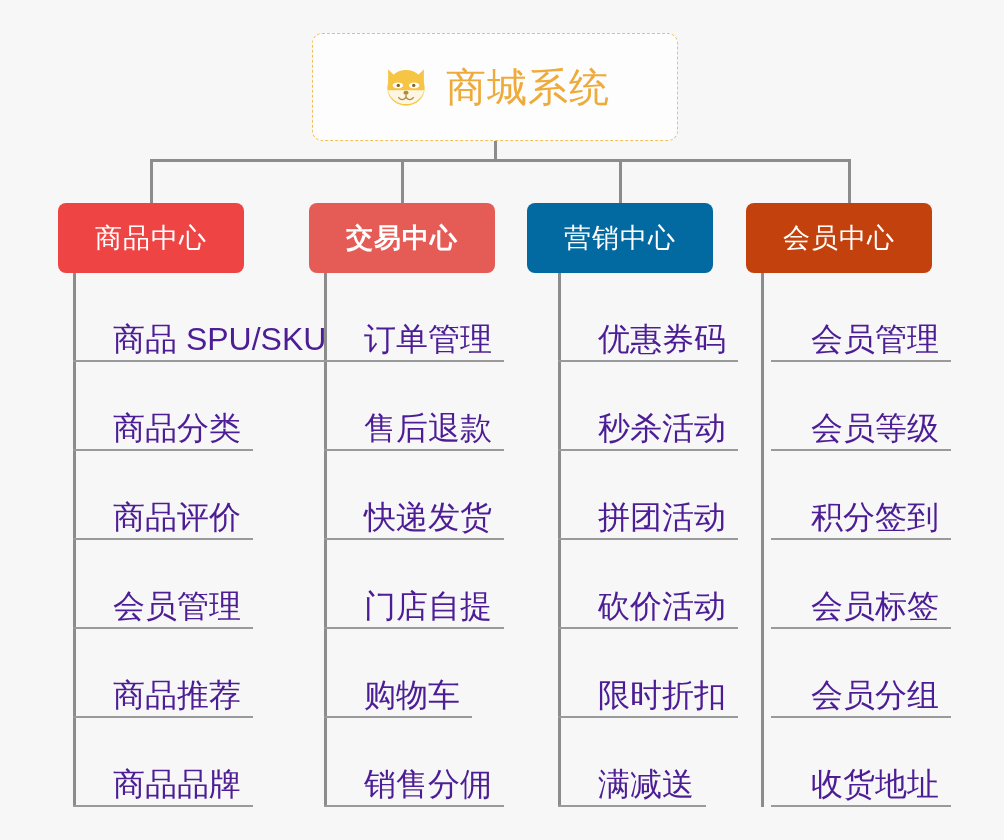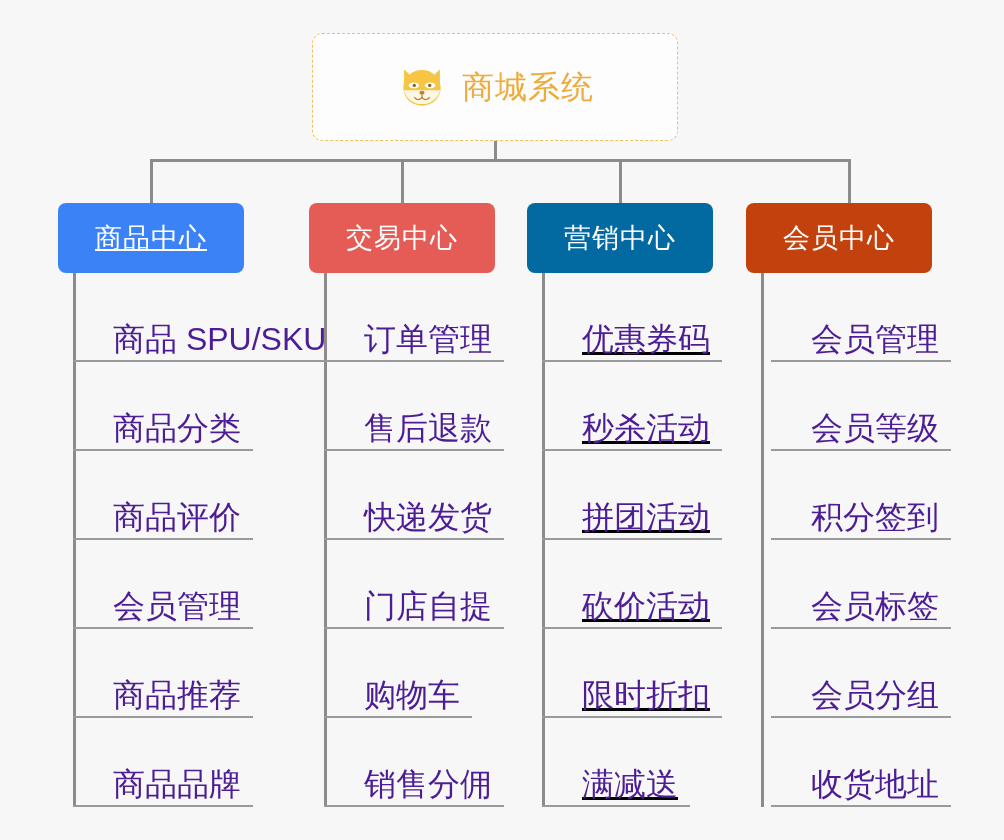--- a/index.html
+++ b/index.html
@@ -18,21 +18,21 @@
     left:312px;top:33px;width:366px;height:108px;
     background:#fdfdfd;
     border:1.5px dashed #f0c05a;
     border-radius:10px;
     box-sizing:border-box;
     display:flex;align-items:center;justify-content:center;
     gap:14px;
   }
   .root-icon{width:52px;height:52px;flex:0 0 auto;display:block;}
   .root-title{
-    font-size:32px;
+    font-size:40px;
     color:#eeab3c;
     letter-spacing:1px;
     line-height:1;
     white-space:nowrap;
   }
 
   
   .conn{position:absolute;background:#8c8c8c;}
   .stem-root{left:494px;top:141px;width:3px;height:20px;}
   .bus{left:150px;top:159px;width:701px;height:3px;}
@@ -105,21 +105,21 @@
   </div>
 
   <div class="conn stem-root"></div>
   <div class="conn bus"></div>
   <div class="conn drop" style="left:150px"></div>
   <div class="conn drop" style="left:401px"></div>
   <div class="conn drop" style="left:619px"></div>
   <div class="conn drop" style="left:848px"></div>
 
   <div class="col" style="left:58px;width:186px">
-    <div class="col-head" style="background: #3b82f6; text-decoration: underline;">
+    <div class="col-head" style="background: #ef4444;">
       <span>商品中心</span>
     </div>
     <div class="col-body" style="margin-left:15px;">
       <div class="spine" style="height: 534px;"></div>
       <div class="leaf">
           <span class="leaf-inner">商品 SPU/SKU</span>
         </div>
       <div class="leaf">
           <span class="leaf-inner">商品分类</span>
         </div>
@@ -132,21 +132,21 @@
       <div class="leaf">
           <span class="leaf-inner">商品推荐</span>
         </div>
       <div class="leaf">
           <span class="leaf-inner">商品品牌</span>
         </div>
     </div>
   </div>
 
   <div class="col" style="left:309px;width:186px">
-    <div class="col-head" style="background: rgb(229, 91, 85);">
+    <div class="col-head" style="background: rgb(229, 91, 85); font-weight: bold;">
       <span>交易中心</span>
     </div>
     <div class="col-body" style="margin-left:15px;">
       <div class="spine" style="height: 534px;"></div>
       <div class="leaf">
           <span class="leaf-inner">订单管理</span>
         </div>
       <div class="leaf">
           <span class="leaf-inner">售后退款</span>
         </div>
@@ -162,21 +162,21 @@
       <div class="leaf">
           <span class="leaf-inner">销售分佣</span>
         </div>
     </div>
   </div>
 
   <div class="col" style="left:527px;width:186px">
     <div class="col-head" style="background: #0369a1;">
       <span>营销中心</span>
     </div>
-    <div class="col-body" style="margin-left:15px;text-decoration:underline;">
+    <div class="col-body" style="margin-left:31px;">
       <div class="spine" style="height: 534px;"></div>
       <div class="leaf">
           <span class="leaf-inner">优惠券码</span>
         </div>
       <div class="leaf">
           <span class="leaf-inner">秒杀活动</span>
         </div>
       <div class="leaf">
           <span class="leaf-inner">拼团活动</span>
         </div>

